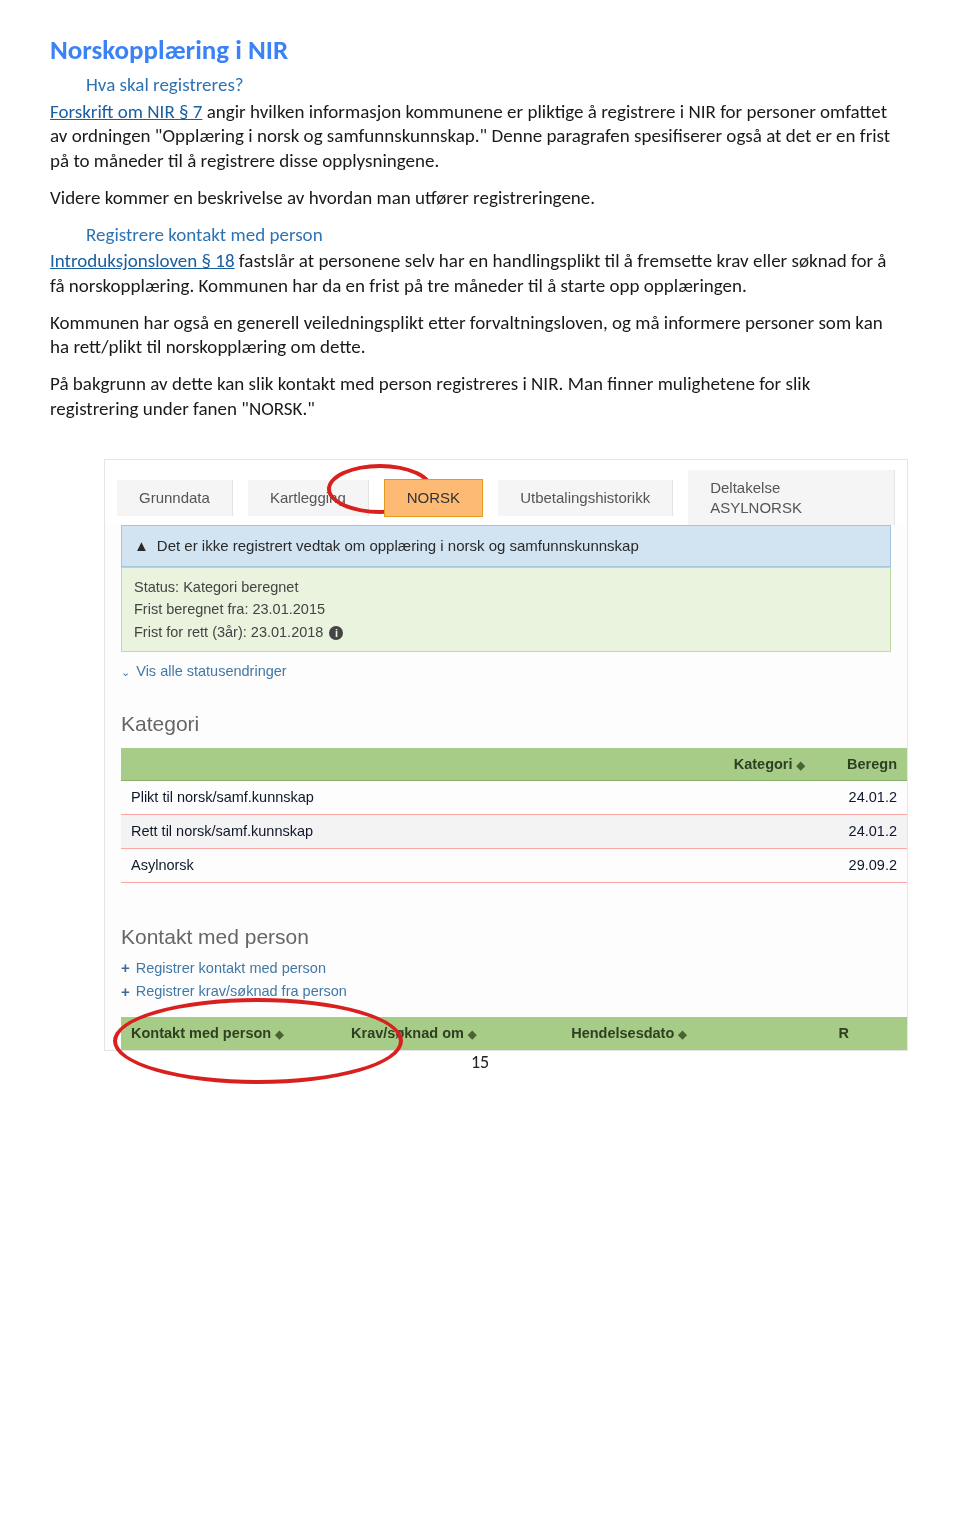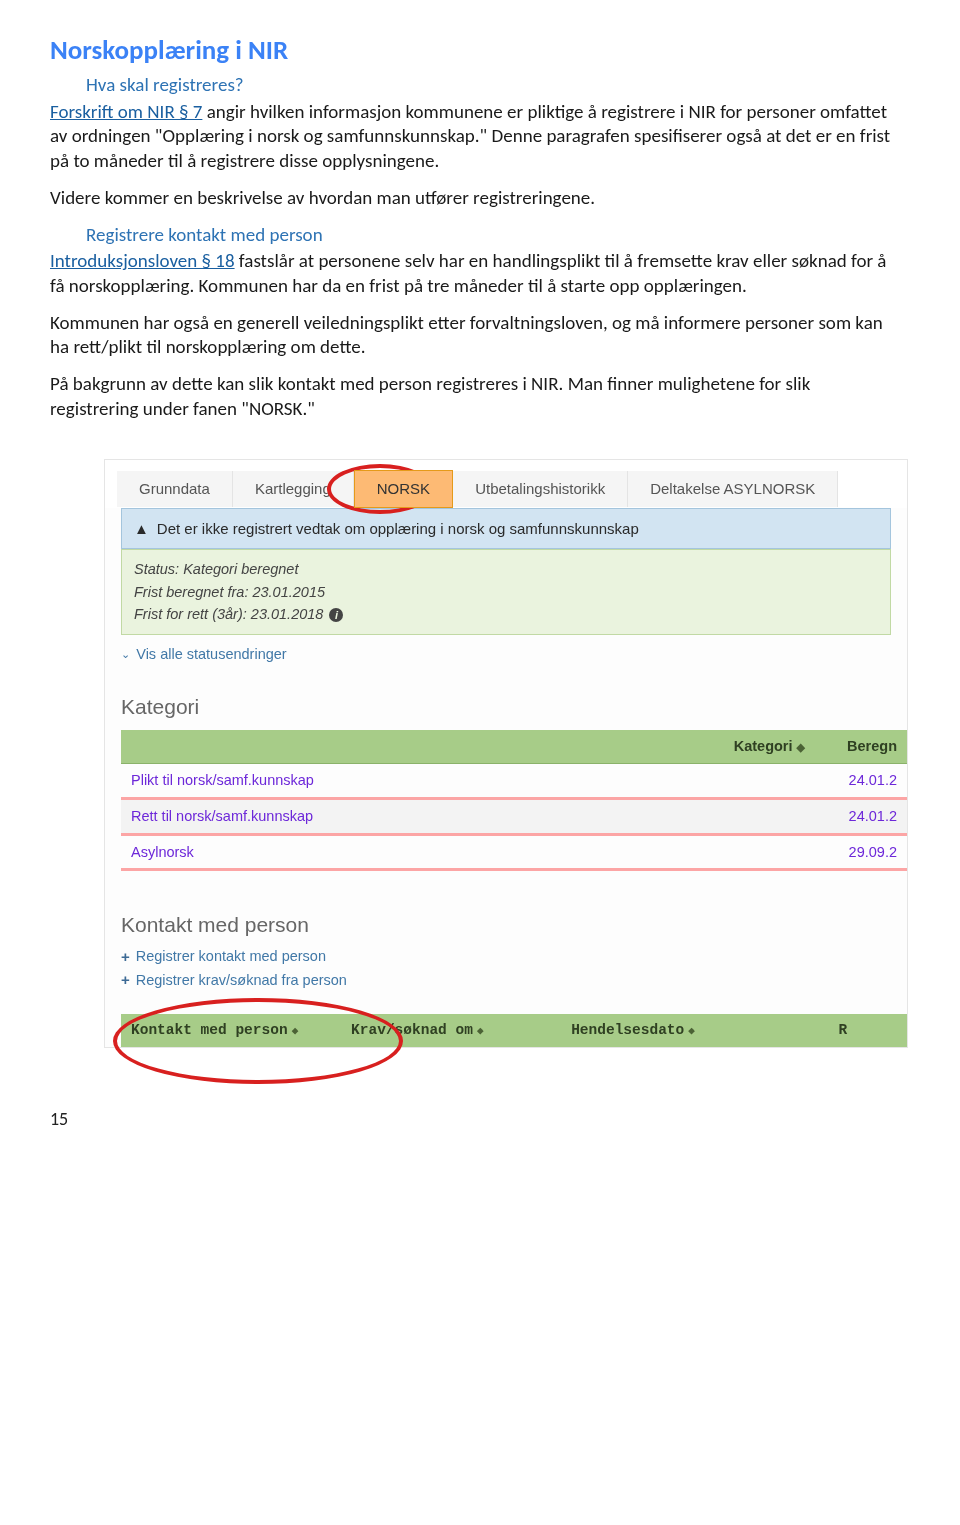--- a/index.html
+++ b/index.html
@@ -40,21 +40,21 @@
     width: 802px;
     background: #fdfdfd;
     border: 1px solid #e5e5e5;
     font-family: "Segoe UI", Arial, sans-serif;
     color: #555;
     position: relative;
   }
   .tabs {
     display: flex;
     align-items: center;
-    gap: 0;
+    gap: 15px;
     padding: 10px 12px 0 12px;
     background: #fff;
   }
   .tab {
     display: inline-block;
     padding: 8px 22px;
     font-size: 15px;
     color: #555;
     border-right: 1px solid #e4e4e4;
     background: #f5f5f5;
@@ -93,21 +93,20 @@
     gap: 8px;
   }
   .status-box {
     margin: 0 16px;
     border: 1px solid #c1d9a4;
     background: #eaf3de;
     padding: 8px 12px;
     font-size: 14.5px;
     line-height: 1.55;
     color: #444;
-    font-style: italic;
   }
   .expand-link {
     display: inline-flex;
     align-items: center;
     gap: 6px;
     margin: 10px 16px 0 16px;
     color: #4178a7;
     font-size: 14.5px;
     cursor: pointer;
   }
@@ -126,22 +125,22 @@
   table.kat thead th {
     background: #a7cc88;
     color: #2f4022;
     text-align: right;
     padding: 7px 10px;
     font-weight: 600;
     border-bottom: 1px solid #8ab26a;
   }
   table.kat tbody td {
     padding: 7px 10px;
-    border-bottom: 3px solid #fca5a5;
-    color: #6d28d9;
+    border-bottom: 1px solid #fca5a5;
+    color: #0f172a;
   }
   table.kat tbody tr:nth-child(2) td { background: #f3f3f3; }
   .sort-icon {
     display: inline-block;
     margin-left: 4px;
     font-size: 11px;
     color: #4b6235;
   }
   .kontakt-title {
     font-size: 21px;
@@ -159,35 +158,34 @@
     cursor: pointer;
   }
   .plus-icon {
     font-weight: 700;
     color: #3d6a95;
     font-size: 15px;
   }
   table.kontakt {
     width: calc(100% - 16px);
     margin-left: 16px;
-    margin-top: 22px;
+    margin-top: 14px;
     border-collapse: collapse;
     font-size: 14.5px;
-    font-family: Liberation Mono, monospace;
   }
   table.kontakt thead th {
     background: #a7cc88;
     color: #2f4022;
     text-align: left;
     padding: 7px 10px;
     font-weight: 600;
   }
   .page-num {
+    text-align: center;
     font-size: 18px;
-    margin-top: 60px;
     color: #222;
   }
   .info-icon {
     display: inline-block;
     width: 14px; height: 14px;
     border-radius: 50%;
     background: #444;
     color: #eaf3de;
     font-size: 11px;
     font-weight: 700;

